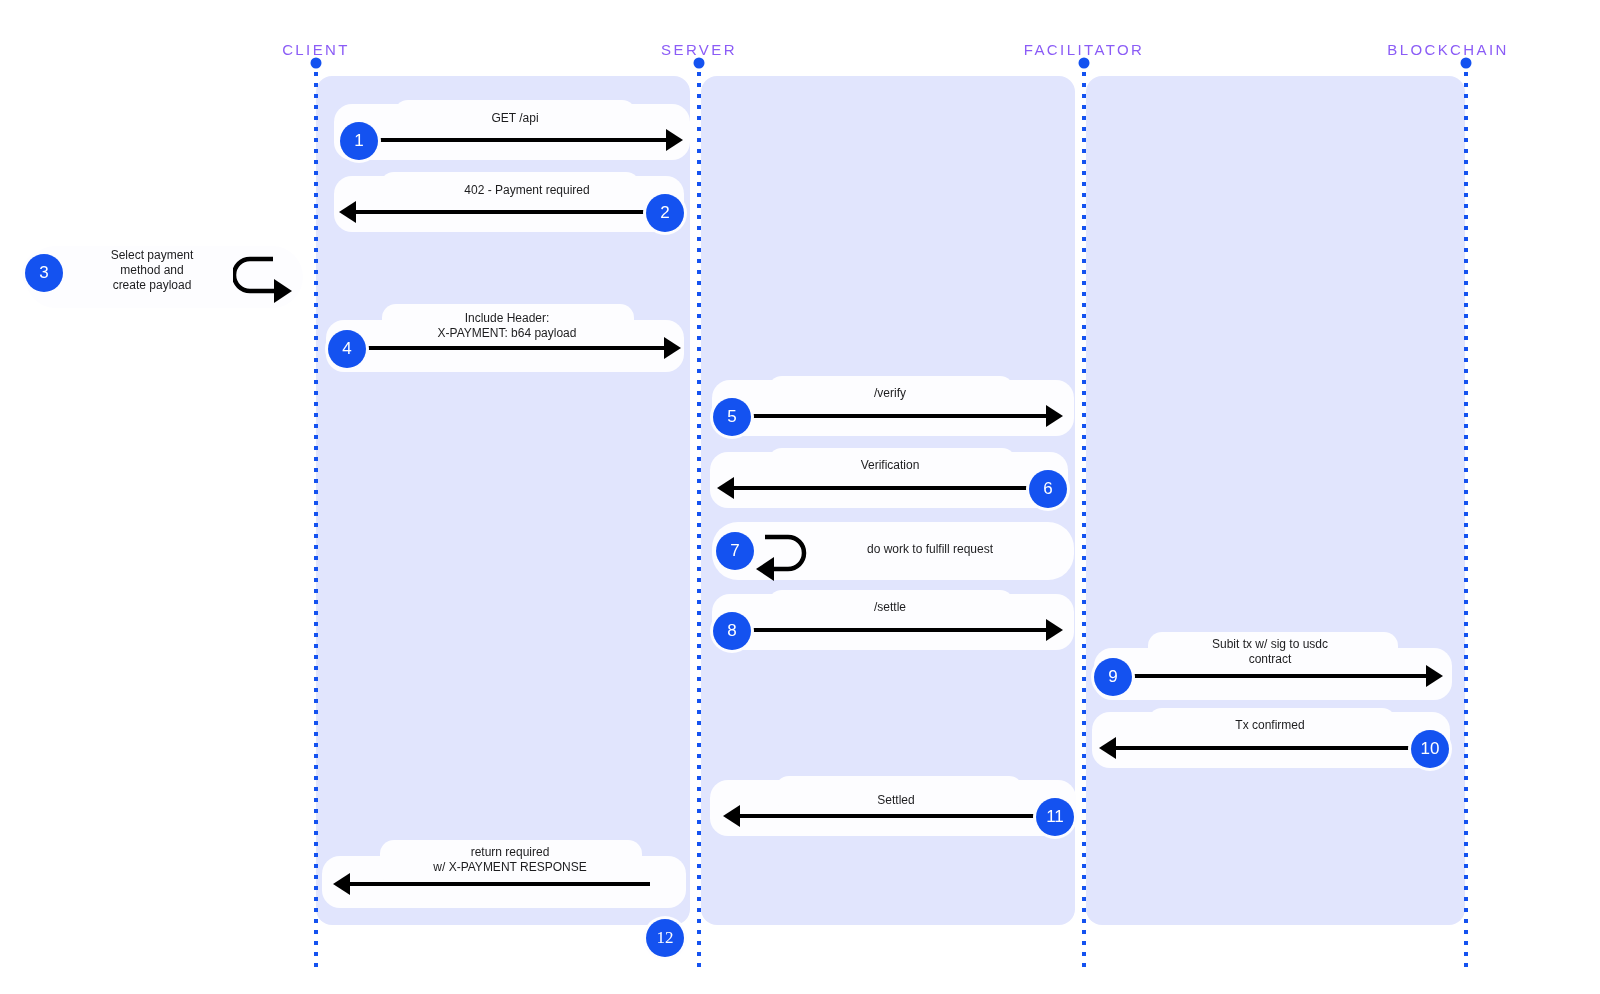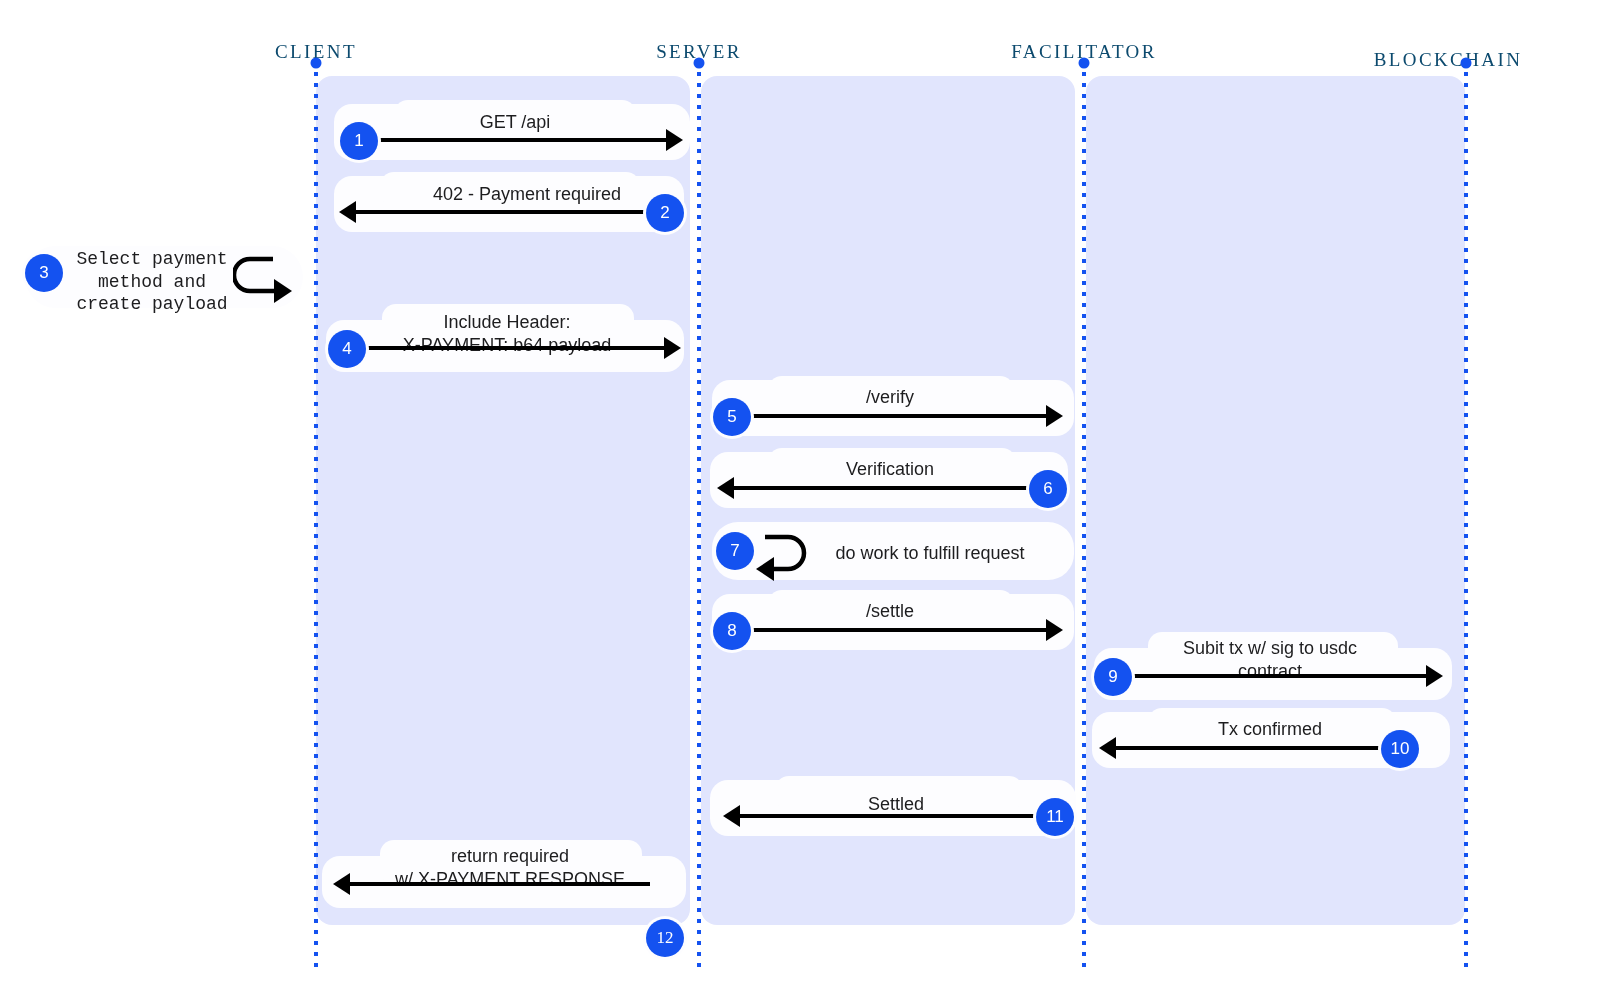--- a/index.html
+++ b/index.html
@@ -8,24 +8,24 @@
     background:#ffffff;
     font-family:"Liberation Sans", sans-serif;
     overflow:hidden;
   }
   #stage{position:relative;width:1600px;height:994px;}
 
   
   .actor-label{
     position:absolute;
     transform:translateX(-50%);
-    font-family:Liberation Serif, serif;
-    font-size:19px;
+    font-family:Liberation Sans, sans-serif;
+    font-size:15px;
     letter-spacing:2.4px;
-    color:#0c4a6e;
+    color:#8b5cf6;
     white-space:nowrap;
     top:41px;
   }
   
   .band{
     position:absolute;
     background:#e1e5fd;
     border-radius:16px;
   }
   
@@ -54,21 +54,21 @@
     box-shadow:0 0 0 0 rgba(0,0,0,0);
   }
   .bubble{
     position:absolute;
     background:#fdfdff;
     border-radius:14px;
   }
   .msg-label{
     position:absolute;
     text-align:center;
-    font-size:18px;
+    font-size:12px;
     color:#1d1d1f;
     line-height:1.25;
     white-space:pre-line;
     transform:translateX(-50%);
   }
   .arrow-line{
     position:absolute;
     height:4px;
     background:#000000;
   }
@@ -100,21 +100,21 @@
   .loop-svg{position:absolute;}
 </style>
 </head>
 <body>
 
 <div id="stage">
 
   <div class="actor-label" style="left:316px;">CLIENT</div>
   <div class="actor-label" style="left:699px;">SERVER</div>
   <div class="actor-label" style="left:1084px;">FACILITATOR</div>
-  <div class="actor-label" style="left:1448px;margin-top:8px;">BLOCKCHAIN</div>
+  <div class="actor-label" style="left:1448px;">BLOCKCHAIN</div>
 
   <div class="band" style="left:316px;top:76px;width:374px;height:849px;"></div>
   <div class="band" style="left:701px;top:76px;width:374px;height:849px;"></div>
   <div class="band" style="left:1086px;top:76px;width:379px;height:849px;"></div>
 
   <div class="lifeline" style="left:316px;top:72px;height:895px;"></div>
   <div class="lifeline-dot" style="left:316px;top:63px;"></div>
 
   <div class="lifeline" style="left:699px;top:72px;height:895px;"></div>
   <div class="lifeline-dot" style="left:699px;top:63px;"></div>
@@ -138,21 +138,21 @@
     <div class="pill" style="left:334px;top:176px;width:350px;height:56px;"></div>
     <div class="bubble" style="left:380px;top:172px;width:260px;height:34px;"></div>
     <div class="msg-label" style="left:527px;top:183px;width:300px;">402 - Payment required</div>
     <div class="arrow-line" style="left:356px;top:210px;width:296px;"></div>
     <div class="arrowhead left" style="left:339px;top:201px;"></div>
     <div class="step-num" style="left:665px;top:213px;">2</div>
   </div>
 
   <div class="msg">
     <div class="pill" style="left:25px;top:246px;width:278px;height:62px;border-radius:31px;"></div>
-    <div class="msg-label" style="left:152px;top:248px;width:200px;font-family:Liberation Mono, monospace;">Select payment
+    <div class="msg-label" style="left:152px;top:248px;width:200px;">Select payment
 method and
 create payload</div>
     <svg class="loop-svg" width="66" height="54" viewBox="0 0 66 54" style="left:233px;top:250px;">
       <path d="M40 9 H17 A16 16 0 0 0 17 41 H46" fill="none" stroke="#000" stroke-width="4.5" stroke-linecap="butt"></path>
       <path d="M41 29 L59 41 L41 53 Z" fill="#000"></path>
     </svg>
     <div class="step-num" style="left:44px;top:273px;">3</div>
   </div>
 
   <div class="msg">
@@ -211,21 +211,21 @@
     <div class="arrowhead right" style="left:1426px;top:665px;"></div>
     <div class="step-num" style="left:1113px;top:677px;">9</div>
   </div>
 
   <div class="msg">
     <div class="pill" style="left:1092px;top:712px;width:358px;height:56px;"></div>
     <div class="bubble" style="left:1148px;top:708px;width:248px;height:34px;"></div>
     <div class="msg-label" style="left:1270px;top:718px;width:260px;">Tx confirmed</div>
     <div class="arrow-line" style="left:1116px;top:746px;width:298px;"></div>
     <div class="arrowhead left" style="left:1099px;top:737px;"></div>
-    <div class="step-num" style="left:1400px;top:749px;">10</div>
+    <div class="step-num" style="left:1430px;top:749px;">10</div>
   </div>
 
   <div class="msg">
     <div class="pill" style="left:710px;top:780px;width:366px;height:56px;"></div>
     <div class="bubble" style="left:775px;top:776px;width:248px;height:34px;"></div>
     <div class="msg-label" style="left:896px;top:793px;width:260px;">Settled</div>
     <div class="arrow-line" style="left:740px;top:814px;width:300px;"></div>
     <div class="arrowhead left" style="left:723px;top:805px;"></div>
     <div class="step-num" style="left:1055px;top:817px;">11</div>
   </div>

